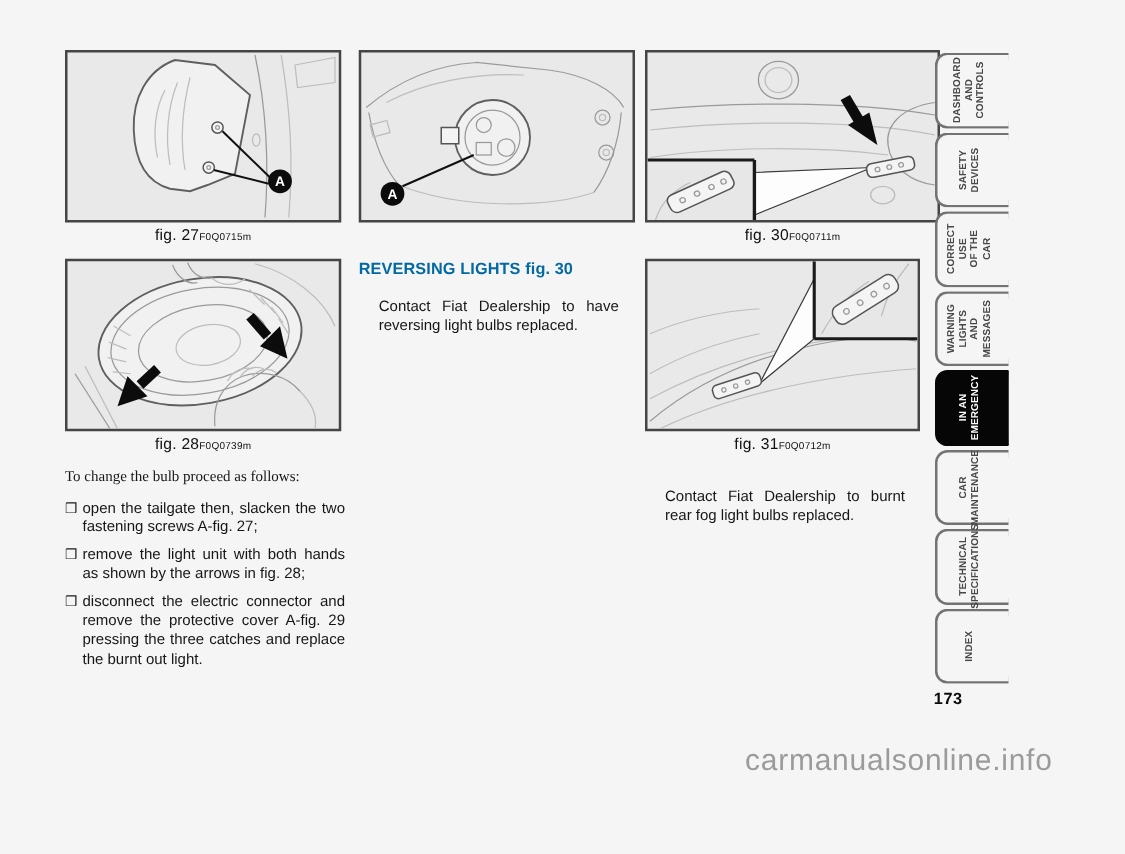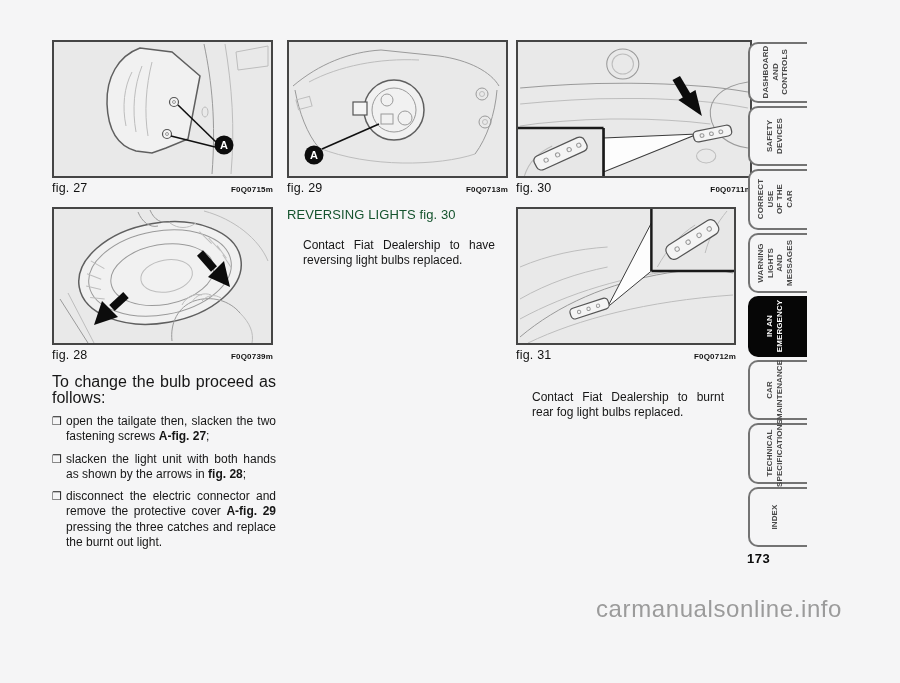--- a/index.html
+++ b/index.html
@@ -3,31 +3,31 @@
 <meta charset="utf-8">
 <style>
   html,body{margin:0;padding:0;}
   body{background:#f5f5f6;font-family:"Liberation Sans","DejaVu Sans",sans-serif;}
   #stage{position:relative;width:900px;height:683px;background:#f5f5f6;overflow:hidden;}
 
   
   .figure{position:absolute;}
   .figbox{background:#e9e9e9;border:2px solid #454545;box-sizing:border-box;}
   .figbox svg{display:block;width:100%;height:100%;}
-  .figcaption{display:flex;justify-content:space-between;align-items:baseline;margin-top:3px;}
+  .figcaption{display:flex;justify-content:center;align-items:baseline;margin-top:3px;}
   .figlabel{font-size:12.5px;color:#111;letter-spacing:.2px;}
-  .figcode{font-size:8px;font-weight:bold;color:#111;letter-spacing:.2px;}
+  .figcode{font-size:8px;font-weight:normal;color:#111;letter-spacing:.2px;}
 
   
   .textcol{position:absolute;width:224px;color:#161616;}
-  .intro{font-size:16px;line-height:15.5px;text-align:justify;margin:0 0 9px 0;}
+  .intro{font-size:12px;line-height:15.5px;text-align:justify;margin:0 0 9px 0;font-family:Liberation Serif, serif;}
   .step{position:relative;padding-left:14px;font-size:12px;line-height:15.3px;text-align:justify;margin:0 0 7px 0;}
   .bullet{position:absolute;left:0;top:0;font-family:"DejaVu Sans",sans-serif;font-size:11px;color:#161616;}
-  .step b{font-weight:bold;}
-  .sect-heading{font-size:13px;font-weight:normal;color:#14532d;margin:0 0 11px 0;letter-spacing:.1px;}
+  .step b{font-weight:normal;}
+  .sect-heading{font-size:13px;font-weight:bold;color:#0369a1;margin:0 0 11px 0;letter-spacing:.1px;}
   .sect-body{font-size:12px;line-height:15.3px;text-align:justify;margin:16px;}
 
   
   #sidebar{position:absolute;left:748px;top:42px;width:59px;display:flex;flex-direction:column;gap:3px;}
   .tab{position:relative;height:60.5px;flex:none;border:2.5px solid #737373;border-right:none;
        border-radius:10px 0 0 10px;box-sizing:border-box;background:#f5f5f6;}
   .tab-label{position:absolute;left:44%;top:50%;transform:translate(-50%,-50%) rotate(-90deg);
        font-size:8px;font-weight:bold;line-height:1.2;color:#474747;text-align:center;
        white-space:pre-line;letter-spacing:.1px;}
   .tab.active{background:#060606;border-color:#060606;}
@@ -98,24 +98,20 @@
         <circle class="ln" cx="105" cy="68" r="22"></circle>
         <circle class="ln" cx="98" cy="58" r="6"></circle>
         <circle class="ln" cx="116" cy="76" r="7"></circle>
         <rect class="ln" x="92" y="72" width="12" height="10"></rect>
         <rect class="part" x="64" y="60" width="14" height="13"></rect>
         <line class="ptr" x1="33" y1="107" x2="90" y2="82"></line>
         <circle class="blk" cx="25" cy="113" r="9.5"></circle>
         <text class="badge-letter" x="25" y="117">A</text>
       </svg>
     </div>
-    <div class="figcaption">
-      <span class="figlabel">fig. 29</span>
-      <span class="figcode">F0Q0713m</span>
-    </div>
   </div>
 
   <div class="figure" style="left:516px;top:40px;width:236px;">
     <div class="figbox" style="height:138px;">
       <svg viewBox="0 0 217 134" preserveAspectRatio="none">
         <circle class="ln" cx="98" cy="22" r="15"></circle>
           <circle class="ln2" cx="98" cy="22" r="10"></circle>
         <path class="ln" d="M2,46 C60,40 150,38 215,50"></path>
         <path class="ln2" d="M2,62 C70,54 160,54 215,66"></path>
         <path class="ln2" d="M2,84 C50,76 120,74 180,82"></path>
@@ -223,21 +219,21 @@
       <span class="figcode">F0Q0712m</span>
     </div>
   </div>
 
   <div class="textcol" style="left:52px;top:374px;">
     <p class="intro">To change the bulb proceed as follows:</p>
     <div class="step">
       <span class="bullet">❒</span><span><span>open the tailgate then, slacken the two fastening screws </span><b>A-fig. 27</b><span>;</span></span>
     </div>
     <div class="step">
-      <span class="bullet">❒</span><span><span>slacken the light unit with both hands as shown by the arrows in </span><b>fig. 28</b><span>;</span></span>
+      <span class="bullet">❒</span><span><span>remove the light unit with both hands as shown by the arrows in </span><b>fig. 28</b><span>;</span></span>
     </div>
     <div class="step">
       <span class="bullet">❒</span><span><span>disconnect the electric connector and remove the protective cover </span><b>A-fig. 29</b><span> pressing the three catches and replace the burnt out light.</span></span>
     </div>
   </div>
 
   <div class="textcol" style="left:287px;top:207px;">
     <h3 class="sect-heading">REVERSING LIGHTS fig. 30</h3>
     <p class="sect-body">Contact Fiat Dealership to have reversing light bulbs replaced.</p>
   </div>

